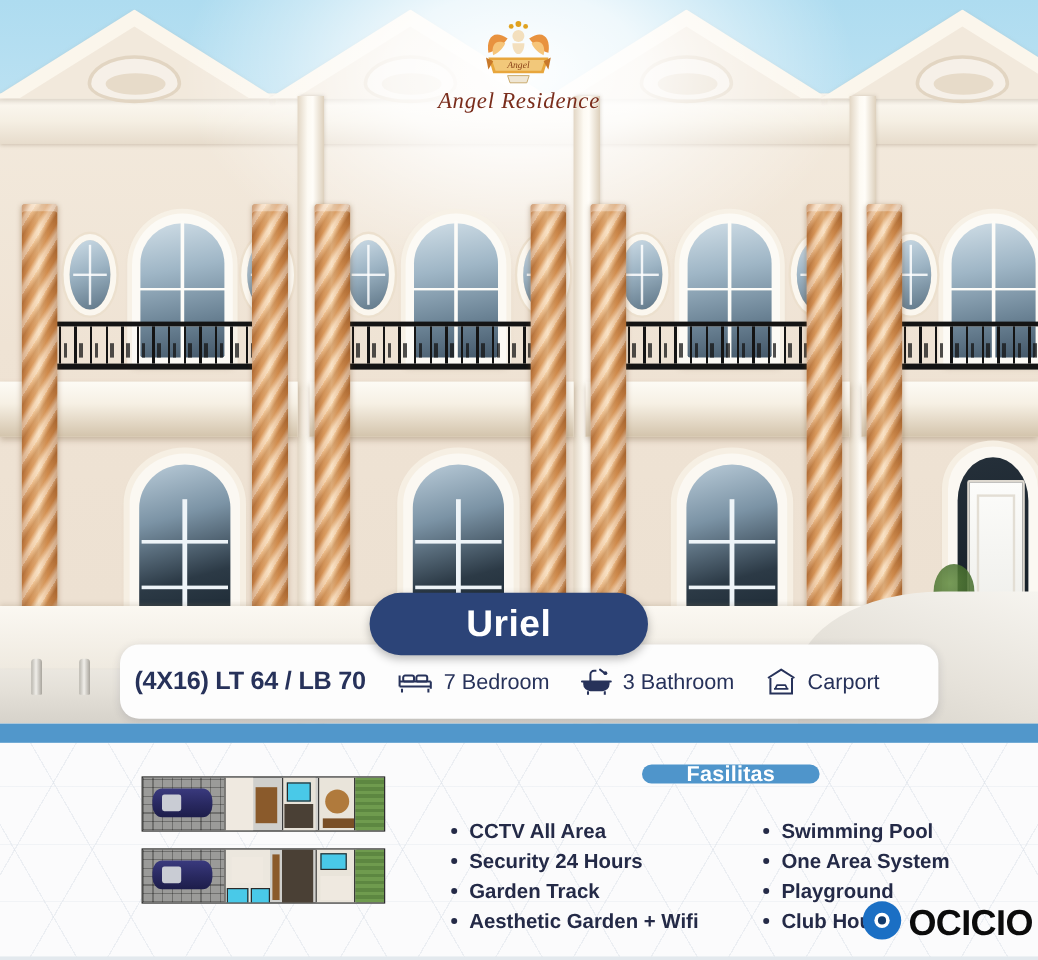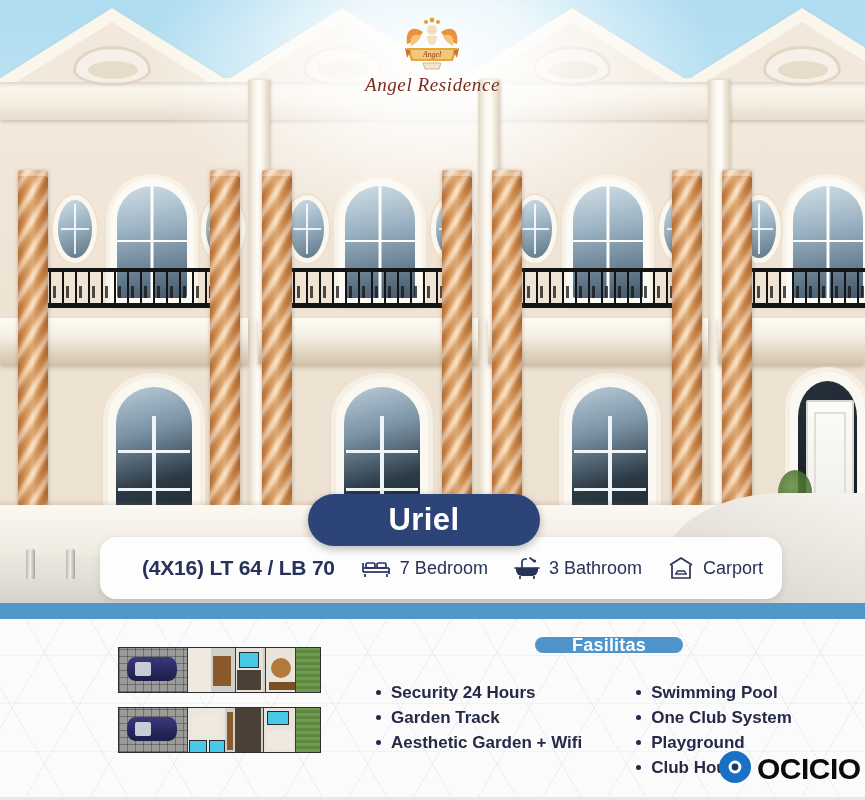--- a/index.html
+++ b/index.html
@@ -239,21 +239,21 @@
     color: #ffffff; font-size: 31px; font-weight: 700; letter-spacing: 0.4px;
   }
 
   
   .spec-bar {
     position: absolute; left: 100px; top: 537px;
     width: 682px; height: 62px;
     background: #fdfdfd;
     border-radius: 16px;
     display: flex; align-items: center;
-    padding-left: 42px;
+    padding-left: 12px;
     gap: 26px;
     box-shadow: 0 2px 7px rgba(40,50,80,0.14);
     z-index: 11;
   }
   .spec-main {
     font-size: 21px; font-weight: 700; color: #27325a; letter-spacing: -0.2px;
     white-space: nowrap;
   }
   .spec-item {
     display: flex; align-items: center; gap: 9px;
@@ -598,27 +598,28 @@
       <div class="garden"></div>
     </div>
   </div>
 
   <div class="fas-pill">
     <span class="txt">Fasilitas</span>
   </div>
 
   <div class="fac-cols">
     <ul class="fac-list">
+      <li>CCTV All Area</li>
       <li>Security 24 Hours</li>
       <li>Garden Track</li>
       <li>Aesthetic Garden + Wifi</li>
     </ul>
     <ul class="fac-list">
       <li>Swimming Pool</li>
-      <li>One Club System</li>
+      <li>One Area System</li>
       <li>Playground</li>
       <li>Club House</li>
     </ul>
   </div>
 
   <div class="watermark">
     <span>
       <svg width="34" height="34" viewBox="0 0 34 34">
         <circle cx="17" cy="17" r="16" fill="#1b6fc4"></circle>
         <path d="M17 7 a10 10 0 0 1 0 20 a7 7 0 0 0 0 -20 z" fill="#0d3f7d"></path>

